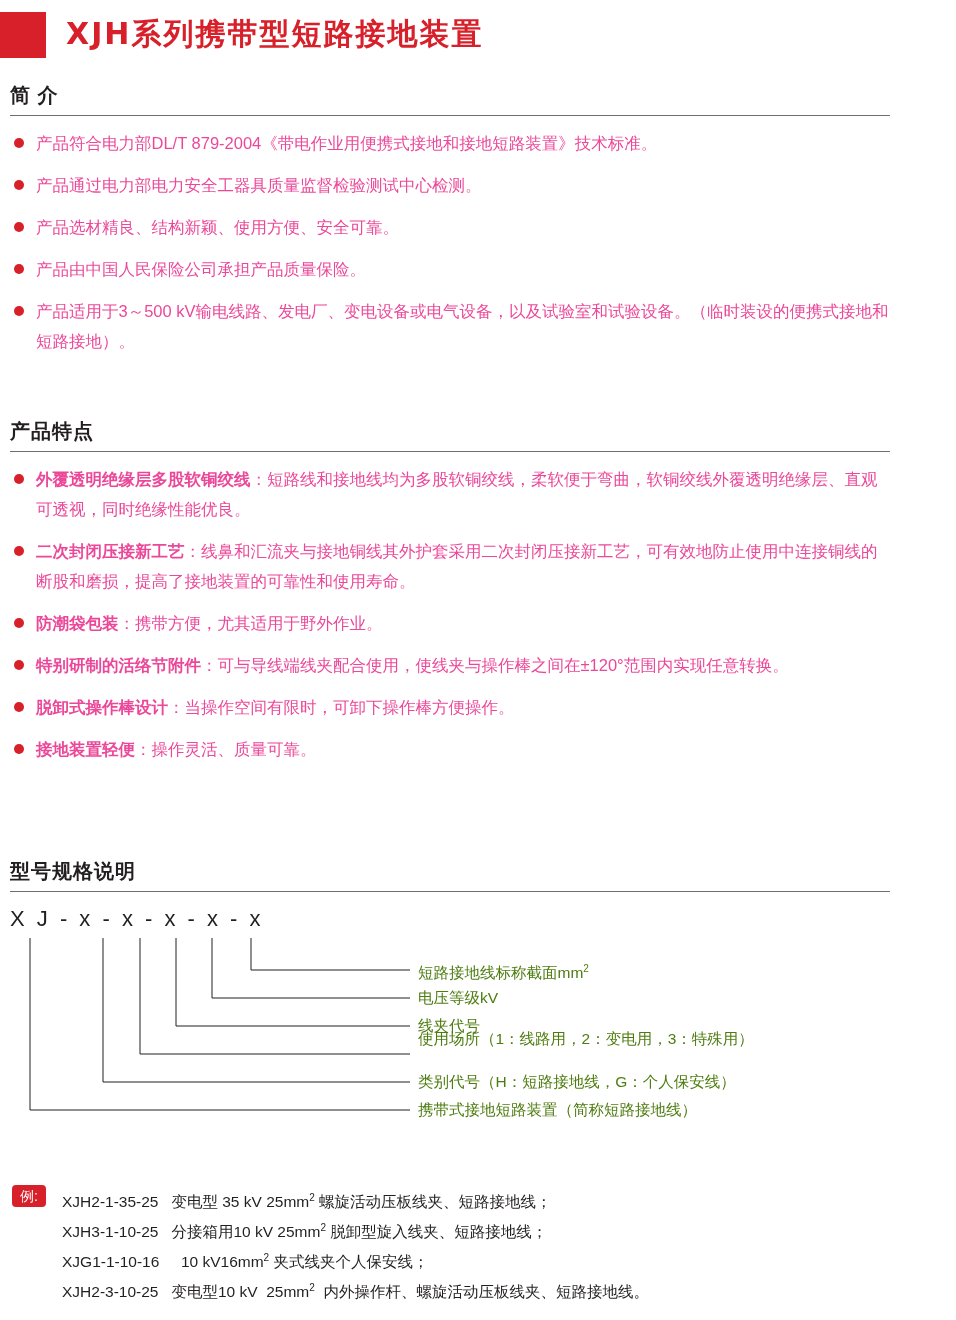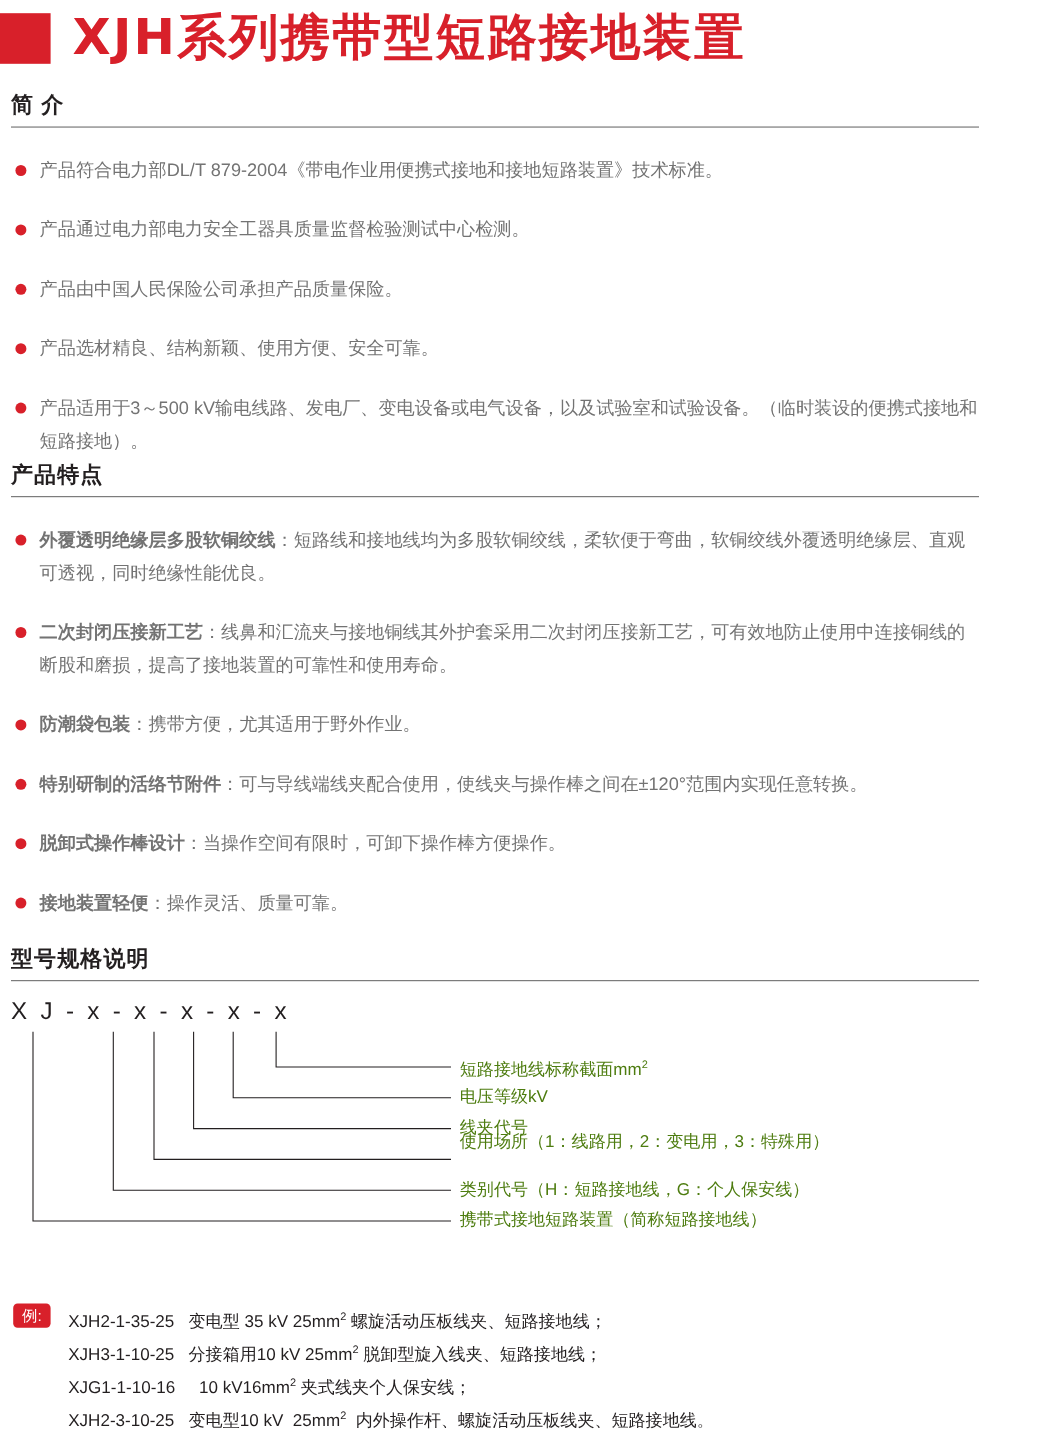--- a/index.html
+++ b/index.html
@@ -29,21 +29,21 @@
     left: 0;
     top: 0;
     width: 46px;
     height: 46px;
     background: #d8202a;
   }
   .header-title {
     position: absolute;
     left: 66px;
     top: -2px;
-    font-size: 45px;
+    font-size: 30px;
     font-weight: bold;
     letter-spacing: 2px;
     color: #d8202a;
     white-space: nowrap;
     line-height: 48px;
     font-family: "DejaVu Sans", "Liberation Sans", sans-serif;
   }
 
   
   .section {
@@ -68,22 +68,22 @@
   ul.bullets {
     list-style: none;
     margin: 0;
     padding: 0;
   }
   ul.bullets li {
     position: relative;
     padding-left: 26px;
     font-size: 16.5px;
     line-height: 30px;
-    margin-top: 24px;
-    color: #737373;
+    margin-top: 12px;
+    color: #ec4899;
   }
   ul.bullets li::before {
     content: "";
     position: absolute;
     left: 4px;
     top: 10px;
     width: 10px;
     height: 10px;
     border-radius: 50%;
     background: #d8202a;
@@ -155,22 +155,22 @@
   <div class="header-bar"></div>
   <div class="header-title">XJH系列携带型短路接地装置</div>
 </div>
 
 <div class="section" style="top:82px;">
   <div class="sec-title">简  介</div>
   <div class="sec-rule"></div>
   <ul class="bullets">
     <li>产品符合电力部DL/T 879-2004《带电作业用便携式接地和接地短路装置》技术标准。</li>
     <li>产品通过电力部电力安全工器具质量监督检验测试中心检测。</li>
+    <li>产品选材精良、结构新颖、使用方便、安全可靠。</li>
     <li>产品由中国人民保险公司承担产品质量保险。</li>
-    <li>产品选材精良、结构新颖、使用方便、安全可靠。</li>
     <li>产品适用于3～500 kV输电线路、发电厂、变电设备或电气设备，以及试验室和试验设备。（临时装设的便携式接地和短路接地）。</li>
   </ul>
 </div>
 
 <div class="section" style="top:418px;">
   <div class="sec-title">产品特点</div>
   <div class="sec-rule"></div>
   <ul class="bullets">
     <li>
       <span class="feat-name">外覆透明绝缘层多股软铜绞线</span><span>：</span><span>短路线和接地线均为多股软铜绞线，柔软便于弯曲，软铜绞线外覆透明绝缘层、直观可透视，同时绝缘性能优良。</span>

